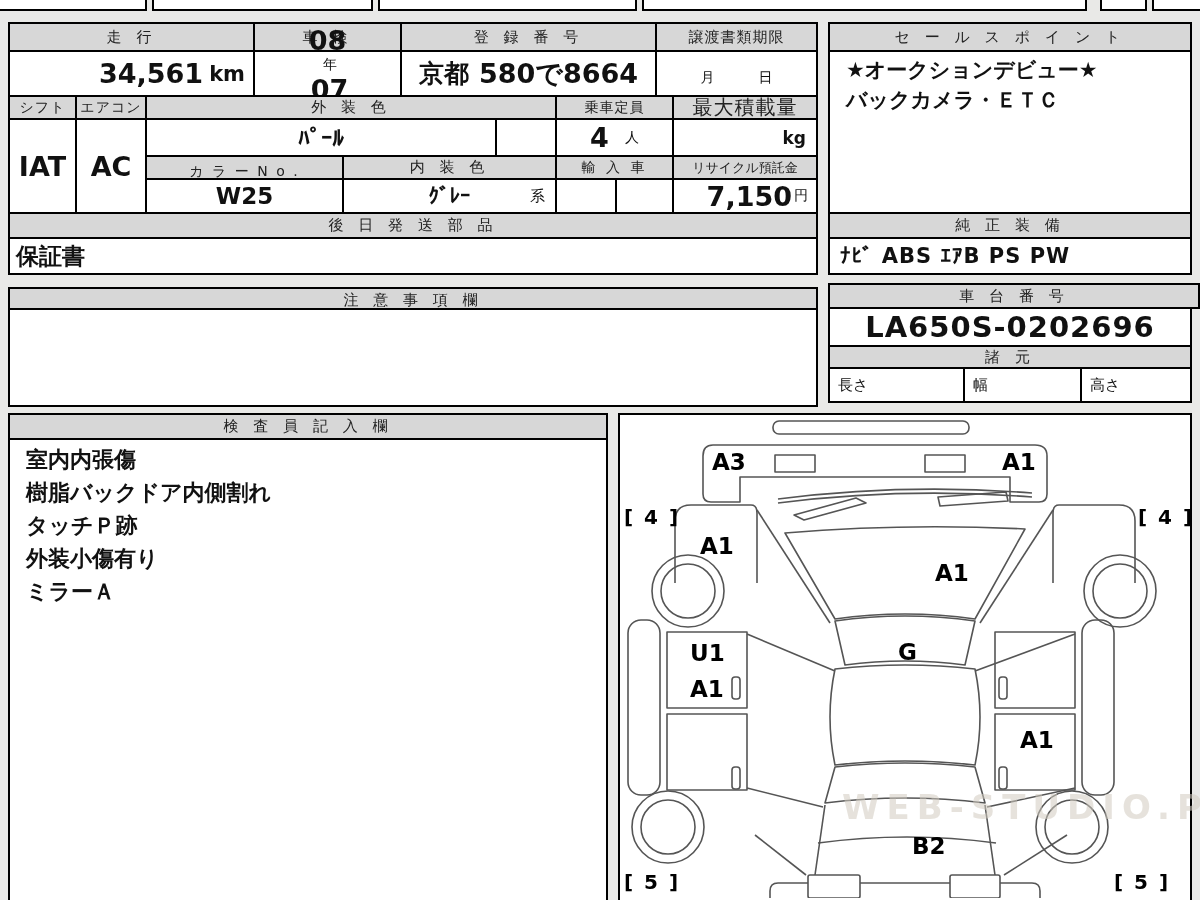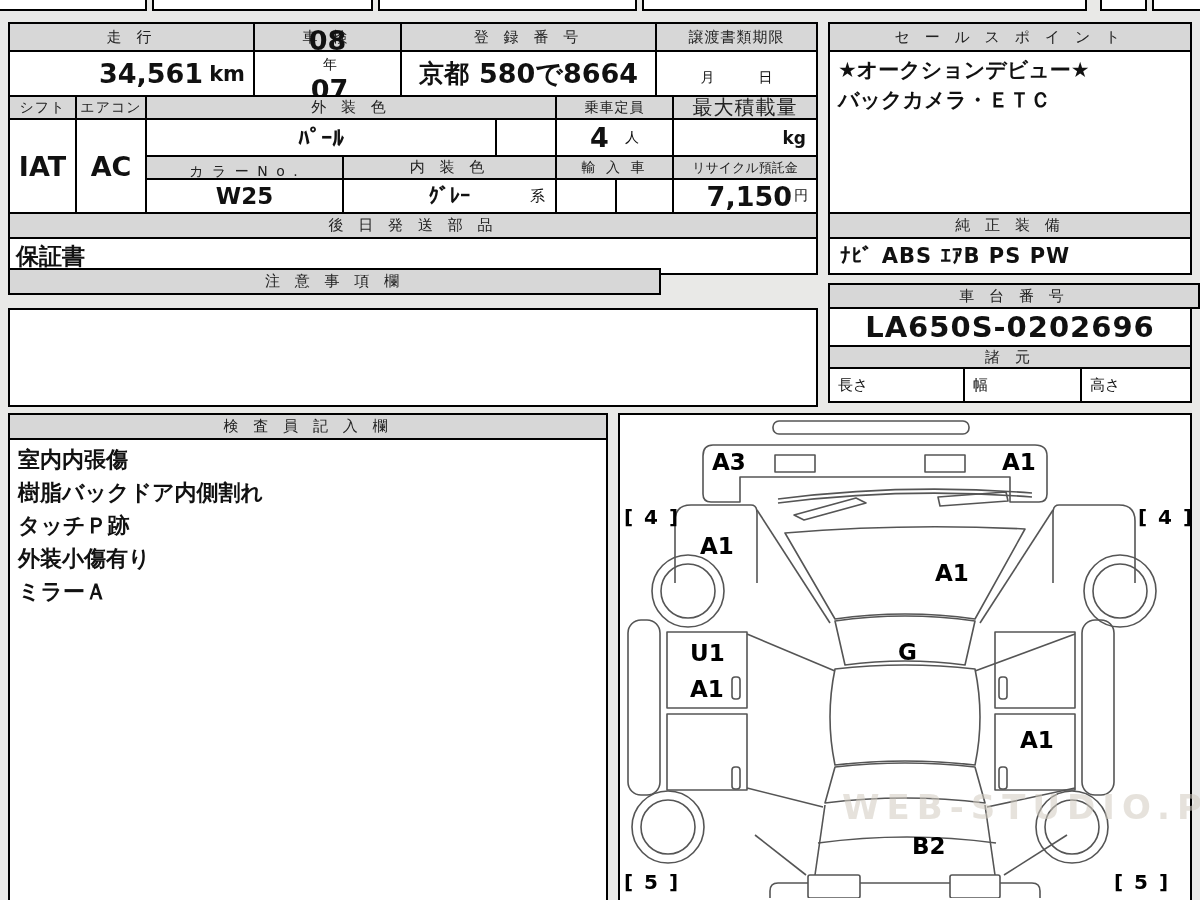--- a/index.html
+++ b/index.html
@@ -12,21 +12,21 @@
   .hdr{background:#d7d7d7;display:flex;align-items:center;justify-content:center;
        font-size:15px;letter-spacing:5px;color:#222;}
   .hdr.tight{letter-spacing:1px;}
   .hdr.sm{font-size:13px;letter-spacing:0;}
   .val{display:flex;align-items:center;}
   .num{font-weight:bold;font-size:27px;letter-spacing:0;}
   .num-md{font-weight:bold;font-size:23px;}
   .unit{font-size:14px;margin-left:5px;}
   .unit-lg{font-size:21px;font-weight:bold;margin-left:6px;}
   .cut{position:absolute;top:-6px;height:17px;box-sizing:border-box;border:2px solid #000;background:#fff;}
-  .lines{display:block;padding:3px 8px;}
+  .lines{display:block;padding:3px 16px;}
   .lines div{font-weight:bold;font-size:21px;line-height:30px;white-space:nowrap;}
   .insp div{font-weight:bold;font-size:22px;line-height:33px;}
   .dlabel{position:absolute;font-weight:bold;font-size:23px;color:#000;white-space:nowrap;}
   .dlabel.brk{font-size:20px;letter-spacing:2px;}
   .watermark{position:absolute;left:222px;top:372px;font-size:34px;font-weight:bold;
              letter-spacing:7px;color:#d2ccc1;opacity:.55;white-space:nowrap;}
   svg{position:absolute;left:0;top:0;}
   .diagram{position:absolute;box-sizing:border-box;border:2px solid #000;background:#fff;}
 </style>
 </head>
@@ -116,21 +116,21 @@
 <div class="cell lines" style="left:828px;top:50px;width:364px;height:164px;">
   <div>★オークションデビュー★</div>
   <div>バックカメラ・ＥＴＣ</div>
 </div>
 
 <div class="cell hdr" style="left:828px;top:212px;width:364px;height:27px;">純 正 装 備</div>
 <div class="cell val" style="left:828px;top:237px;width:364px;height:38px;padding-left:10px;">
   <span style="font-weight:bold;font-size:21px;letter-spacing:1px;">ﾅﾋﾞ ABS ｴｱB PS PW</span>
 </div>
 
-<div class="cell hdr" style="left:8px;top:268px;width:653px;height:27px;">注 意 事 項 欄</div>
+<div class="cell hdr" style="left:8px;top:287px;width:810px;height:27px;">注 意 事 項 欄</div>
 <div class="cell" style="left:8px;top:308px;width:810px;height:99px;"></div>
 
 <div class="cell hdr" style="left:828px;top:283px;width:372px;height:26px;">車 台 番 号</div>
 <div class="cell val" style="left:828px;top:307px;width:364px;height:40px;justify-content:center;">
   <span style="font-weight:bold;font-size:29px;letter-spacing:1px;">LA650S-0202696</span>
 </div>
 
 <div class="cell hdr" style="left:828px;top:345px;width:364px;height:24px;">諸 元</div>
 <div class="cell val" style="left:828px;top:367px;width:137px;height:36px;padding-left:8px;font-size:15px;">
   <span>長さ</span>

